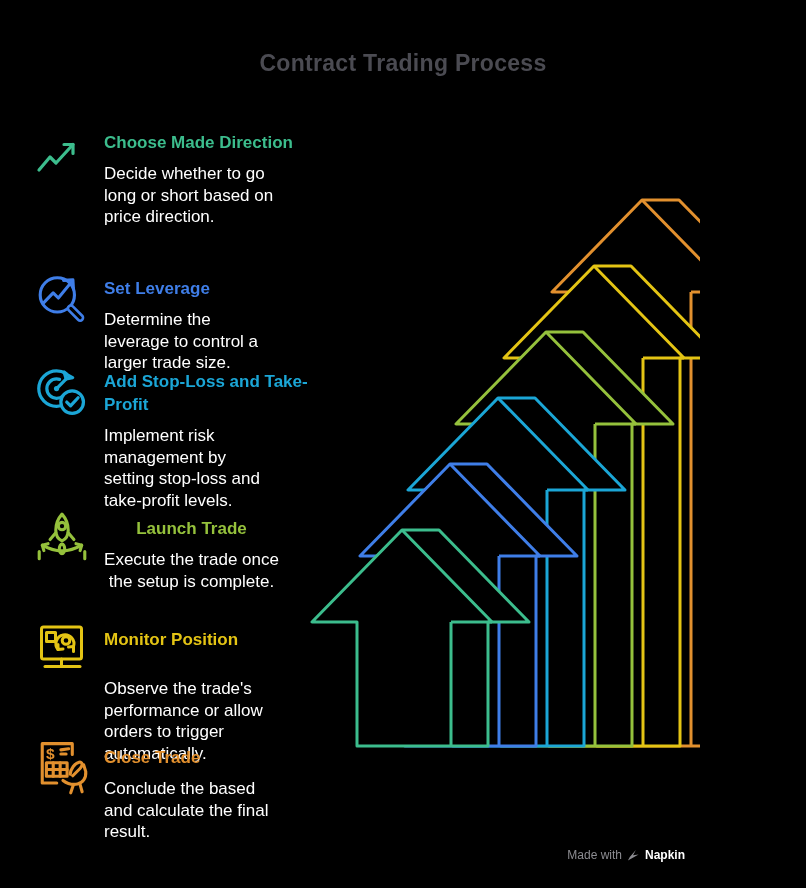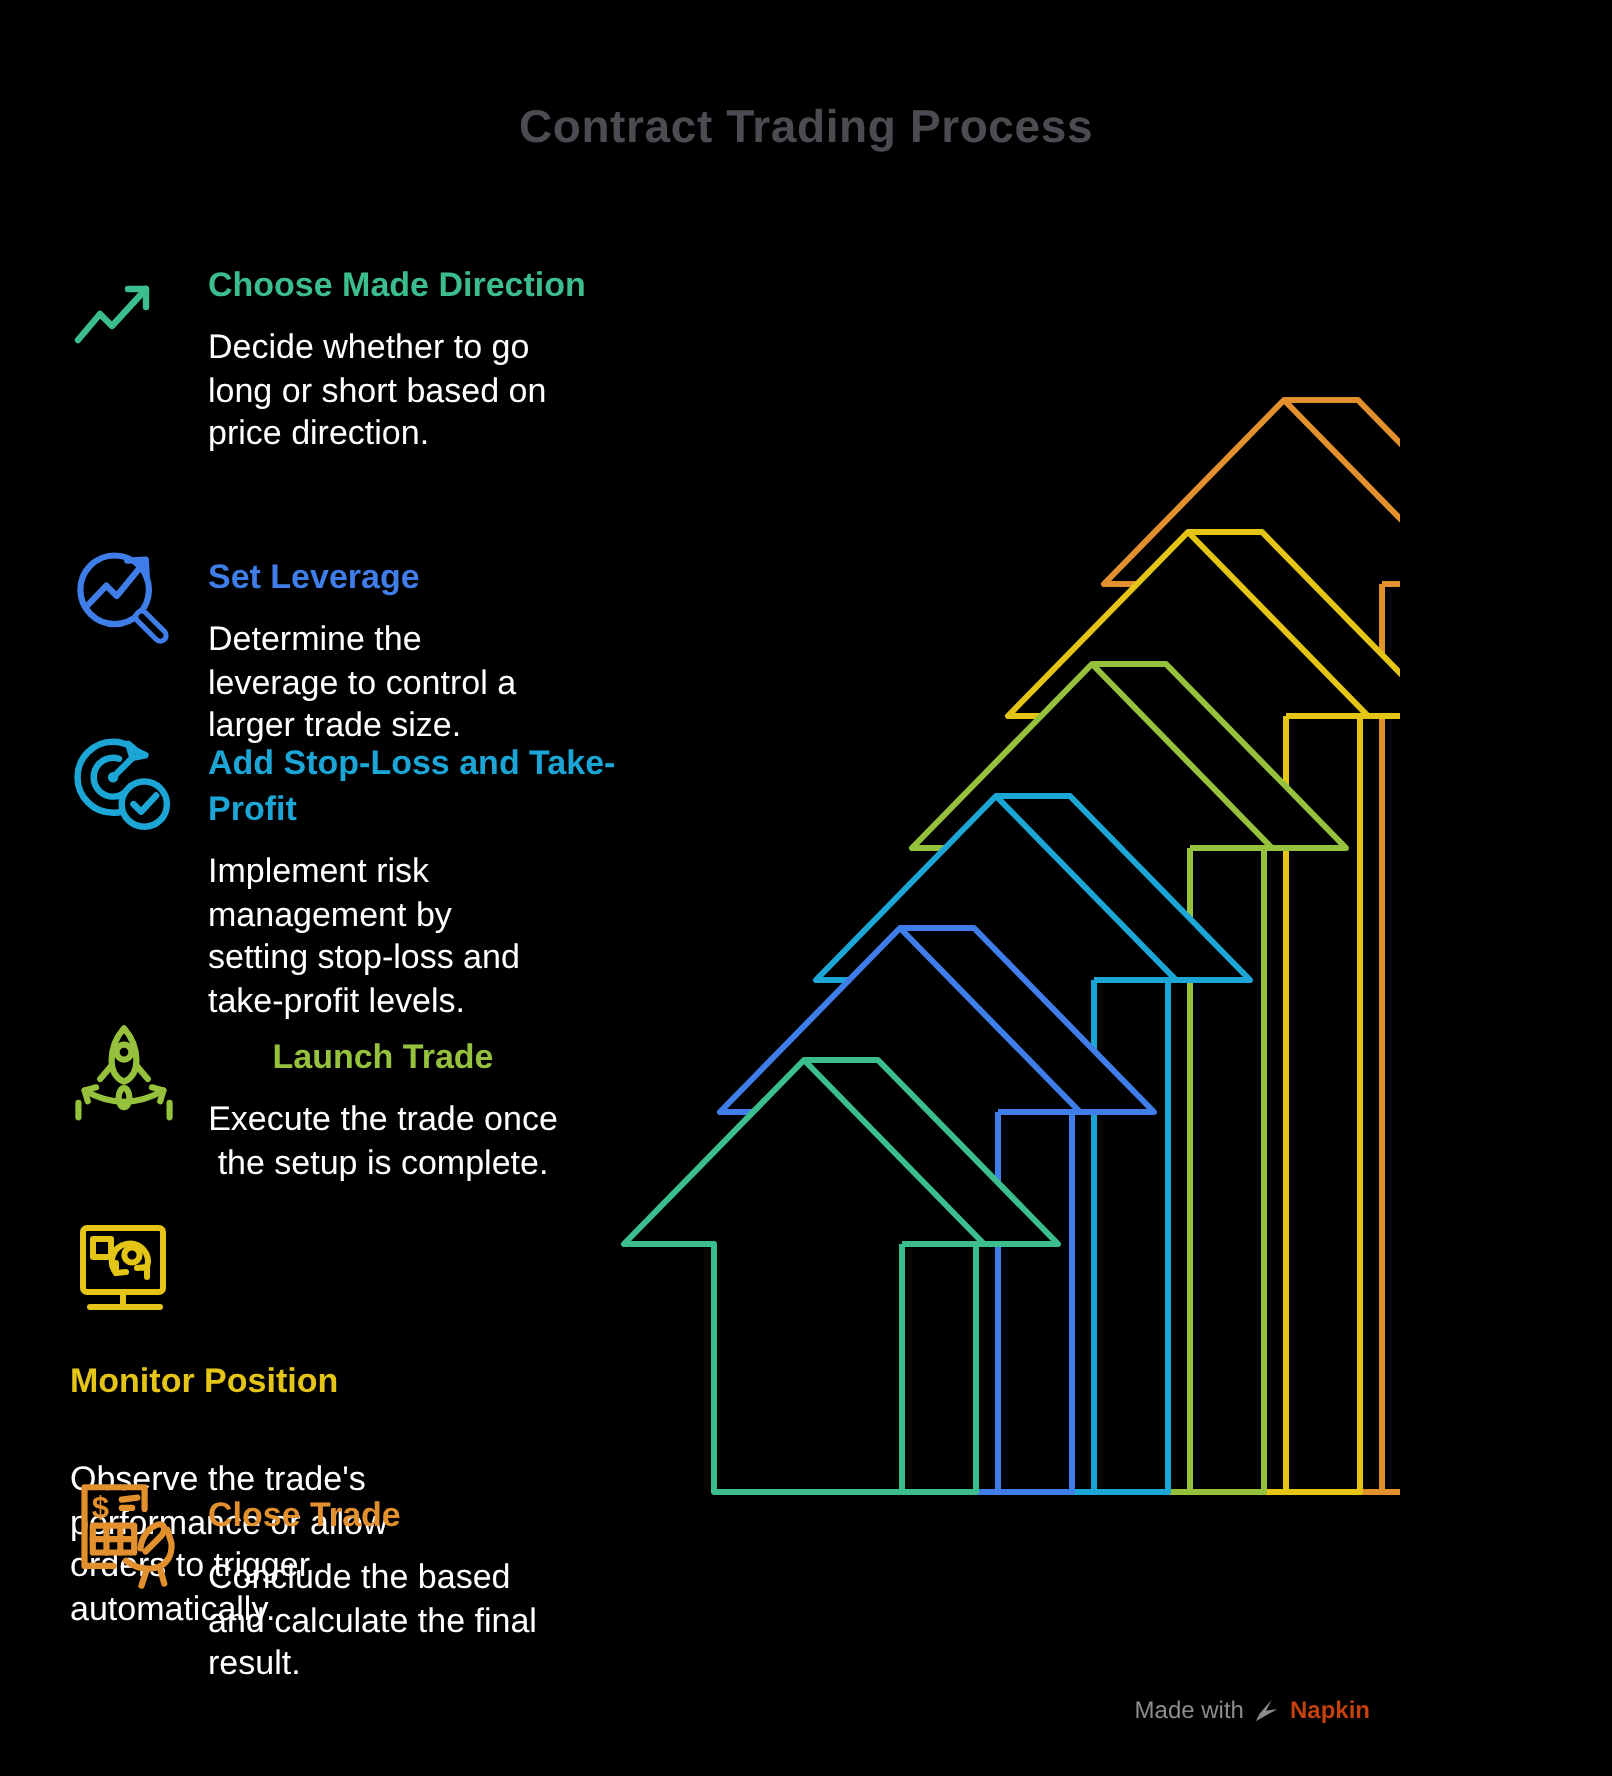--- a/index.html
+++ b/index.html
@@ -10,25 +10,25 @@
   #arrows{position:absolute;left:0;top:0;width:806px;height:888px;}
   .step{position:absolute;left:35px;display:flex;gap:13px;align-items:flex-start;width:300px;}
   .step .icon{flex:0 0 56px;width:56px;color:var(--c);}
   .step .icon svg{display:block;}
   .step h2{margin:0;font-size:17px;line-height:23px;font-weight:700;color:var(--c);max-width:205px;}
   .step p{margin:9px 0 0 0;font-size:17px;line-height:21.5px;color:#ffffff;max-width:175px;}
   .s0{top:131px;} .s0 .icon{margin-top:6px;}
   .s1{top:277px;} .s1 .icon{margin-top:-6px;}
   .s2{top:370px;} .s2 .icon{margin-top:-4px;} .s2 p{max-width:160px;}
   .s3{top:517px;text-align:center;} .s3 .icon{margin-top:-7px;}
-  .s4{top:615px;flex-direction:column;} .s4 .icon{margin-top:-5px;} .s4 p{max-width:160px;margin-top:27px;}
+  .s4{top:628px;} .s4 .icon{margin-top:-5px;} .s4 p{max-width:160px;margin-top:27px;}
   .s5{top:746px;} .s5 .icon{margin-top:-6px;}
   .credit{position:absolute;top:848px;right:15px;display:flex;align-items:center;gap:5px;
           font-size:12px;color:#8C8C91;}
-  .credit .brand{font-weight:700;color:#c2410c;}
+  .credit .brand{font-weight:700;color:#ffffff;}
   .credit svg{display:block;}
 </style>
 </head>
 <body>
 
 <div class="canvas">
 
   <h1 class="page-title">Contract Trading Process</h1>
 
   <svg id="arrows" viewBox="0 0 806 888">

